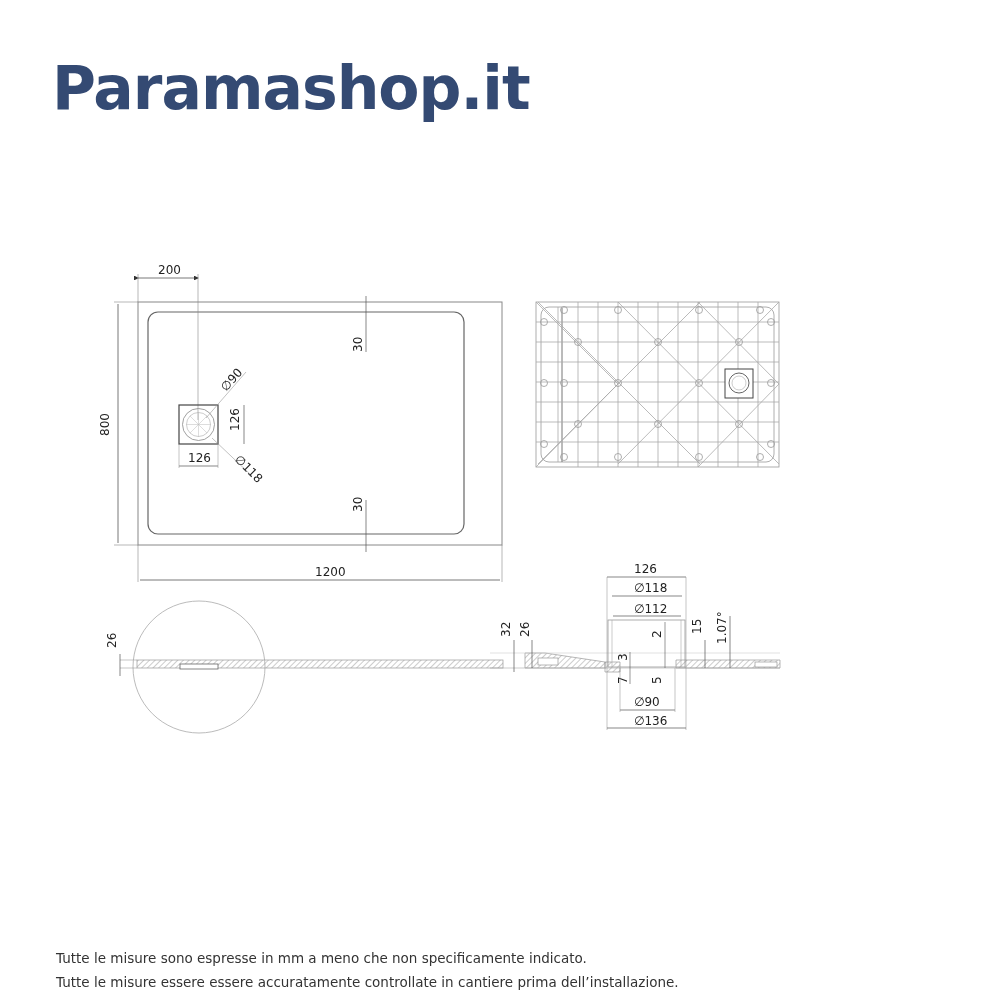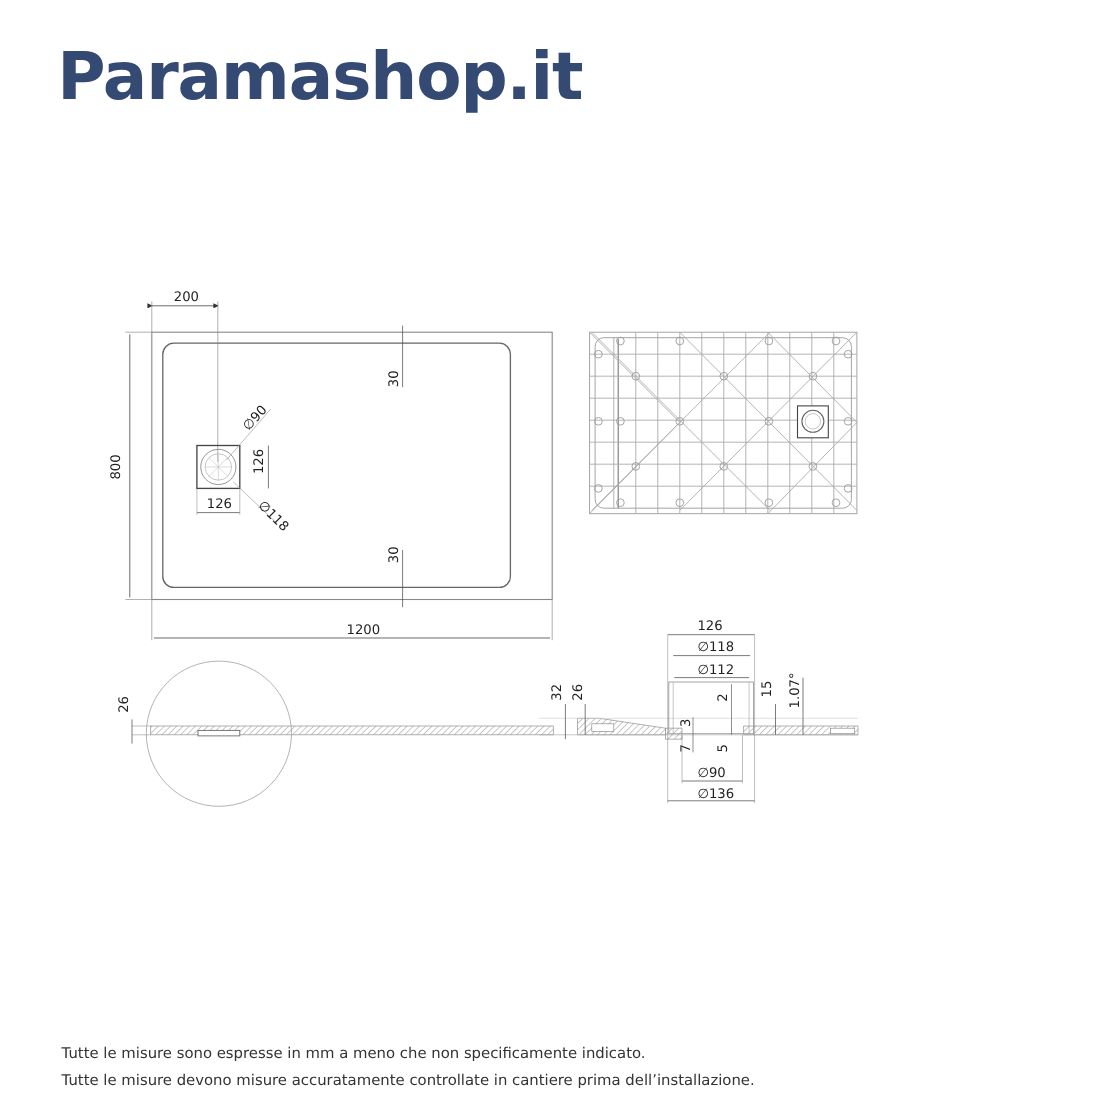--- a/index.html
+++ b/index.html
@@ -1,17 +1,17 @@
 <!DOCTYPE html>
 <html><head>
 <meta charset="utf-8">
 <style>
   html, body { margin:0; padding:0; background:#ffffff; }
   body { width:1000px; height:1000px; position:relative; overflow:hidden; font-family:"DejaVu Sans", sans-serif; }
-  .brand { position:absolute; left:52px; top:34px; font-family:"DejaVu Sans", sans-serif; font-weight:bold; font-size:60px; letter-spacing:-1px; color:#344a73; line-height:72px; }
+  .brand { position:absolute; left:52px; top:52px; font-family:"DejaVu Sans", sans-serif; font-weight:bold; font-size:60px; letter-spacing:-1px; color:#344a73; line-height:72px; }
   svg.drawing { position:absolute; left:0; top:0; }
   .dim { font-family:"DejaVu Sans", sans-serif; font-size:12px; fill:#222; }
   .note { position:absolute; left:56px; font-family:"DejaVu Sans", sans-serif; font-size:13.5px; color:#333;margin-top:15px; }
   .note1 { top:935px; }
   .note2 { top:959px; }
 </style>
 </head>
 <body>
 
 <div class="brand">Paramashop.it</div>
@@ -185,13 +185,13 @@
     <line x1="620" y1="710" x2="675" y2="710" stroke="#555" stroke-width="0.7"></line>
     <line x1="620" y1="668" x2="620" y2="712" stroke="#888" stroke-width="0.5"></line>
     <line x1="675" y1="668" x2="675" y2="712" stroke="#888" stroke-width="0.5"></line>
     <text class="dim" x="634" y="706">∅90</text>
     <line x1="607" y1="728" x2="686" y2="728" stroke="#555" stroke-width="0.7"></line>
     <text class="dim" x="634" y="725">∅136</text>
   </g>
 </svg>
 
 <div class="note note1">Tutte le misure sono espresse in mm a meno che non specificamente indicato.</div>
-<div class="note note2">Tutte le misure devono misure accuratamente controllate in cantiere prima dell’installazione.</div>
+<div class="note note2">Tutte le misure essere essere accuratamente controllate in cantiere prima dell’installazione.</div>
 
 </body></html>

